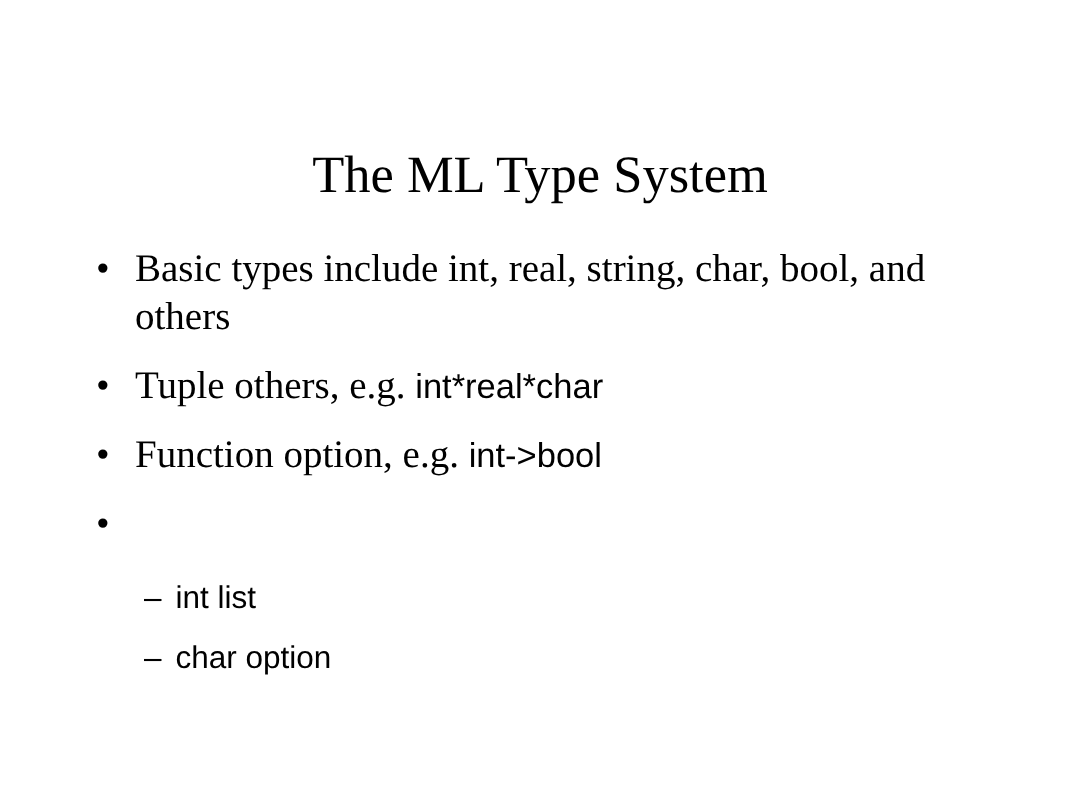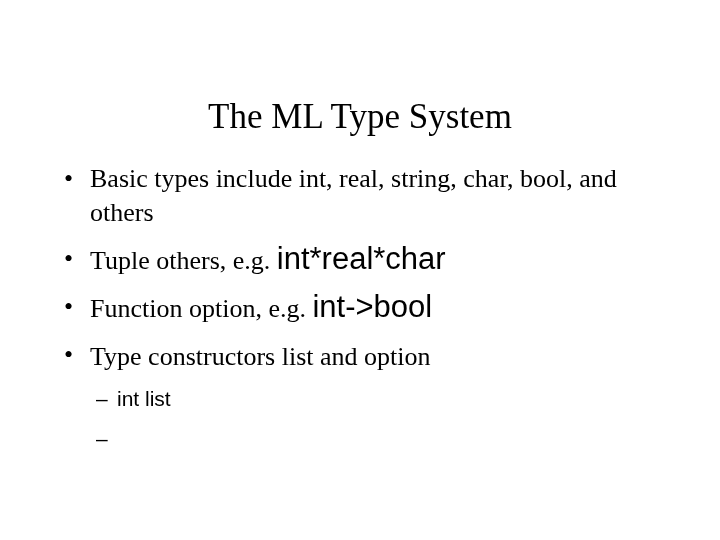--- a/index.html
+++ b/index.html
@@ -68,21 +68,21 @@
     line-height: 32px;
     font-family: "Liberation Serif", serif;
   }
 
   .bullet-text {
     display: inline;
   }
 
   .code-span {
     font-family: "Liberation Sans", sans-serif;
-    font-size: 31px;
+    font-size: 23px;
   }
 
   
   .sub-list {
     position: absolute;
     left: 96px;
     top: 385px;
     width: 500px;
   }
 
@@ -129,31 +129,32 @@
       <span class="bullet-text">Tuple others, e.g. </span><span class="code-span">int*real*char</span>
     </div>
 
     <div class="bullet-row">
       <span class="bullet-marker">•</span>
       <span class="bullet-text">Function option, e.g. </span><span class="code-span">int-&gt;bool</span>
     </div>
 
     <div class="bullet-row">
       <span class="bullet-marker">•</span>
-      <span class="bullet-text">Type constructors list and option</span><span class="code-span"></span>
+      <span class="code-span"></span>
     </div>
 
   </div>
 
   <div class="sub-list">
 
     <div class="sub-row">
       <span class="sub-marker">–</span>
       <span class="sub-text">int list</span>
     </div>
 
     <div class="sub-row">
       <span class="sub-marker">–</span>
+      <span class="sub-text">char option</span>
     </div>
 
   </div>
 
 </div>
 
 </body></html>

